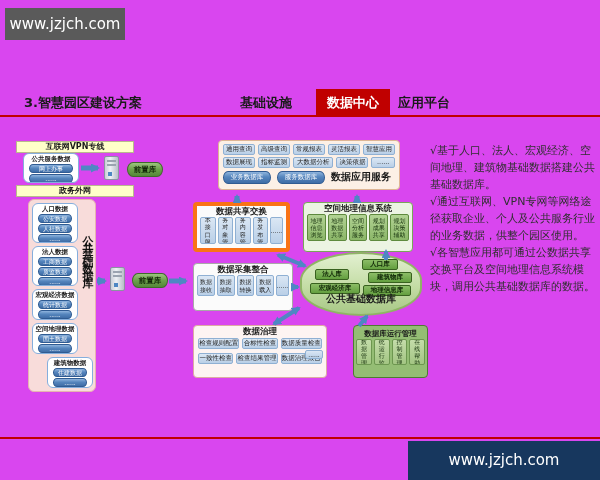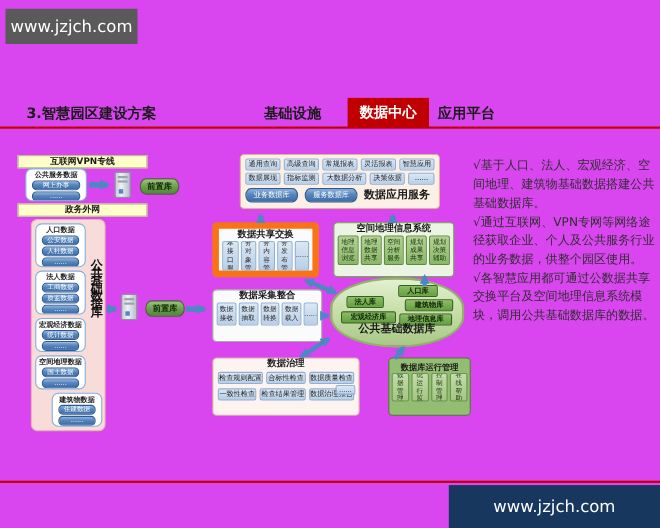--- a/index.html
+++ b/index.html
@@ -143,21 +143,21 @@
       <div class="btn1" style="flex:1;">决策依据</div>
       <div class="btn1" style="flex:0.7;">......</div>
     </div>
     <div style="display:flex;gap:6px;align-items:center;">
       <div class="bigpill" style="width:48px;">业务数据库</div>
       <div class="bigpill" style="width:48px;">服务数据库</div>
       <div class="applabel">数据应用服务</div>
     </div>
   </div>
 
-  <div class="panel" style="left:193px;top:202px;width:97px;height:50px;background:#fbfbfb;border:6px solid #f97316;">
+  <div class="panel" style="left:193px;top:202px;width:97px;height:50px;background:#fbfbfb;border:4px solid #f97316;">
     <div class="boxtitle">数据共享交换</div>
     <div class="cellrow">
       <div class="cellb" style="flex:1;height:27px;">基本接口服务</div>
       <div class="cellb" style="flex:1;height:27px;">服务对象管理</div>
       <div class="cellb" style="flex:1;height:27px;">服务内容管理</div>
       <div class="cellb" style="flex:1;height:27px;">服务发布管理</div>
       <div class="morecell" style="width:13px;height:27px;">......</div>
     </div>
   </div>
 

